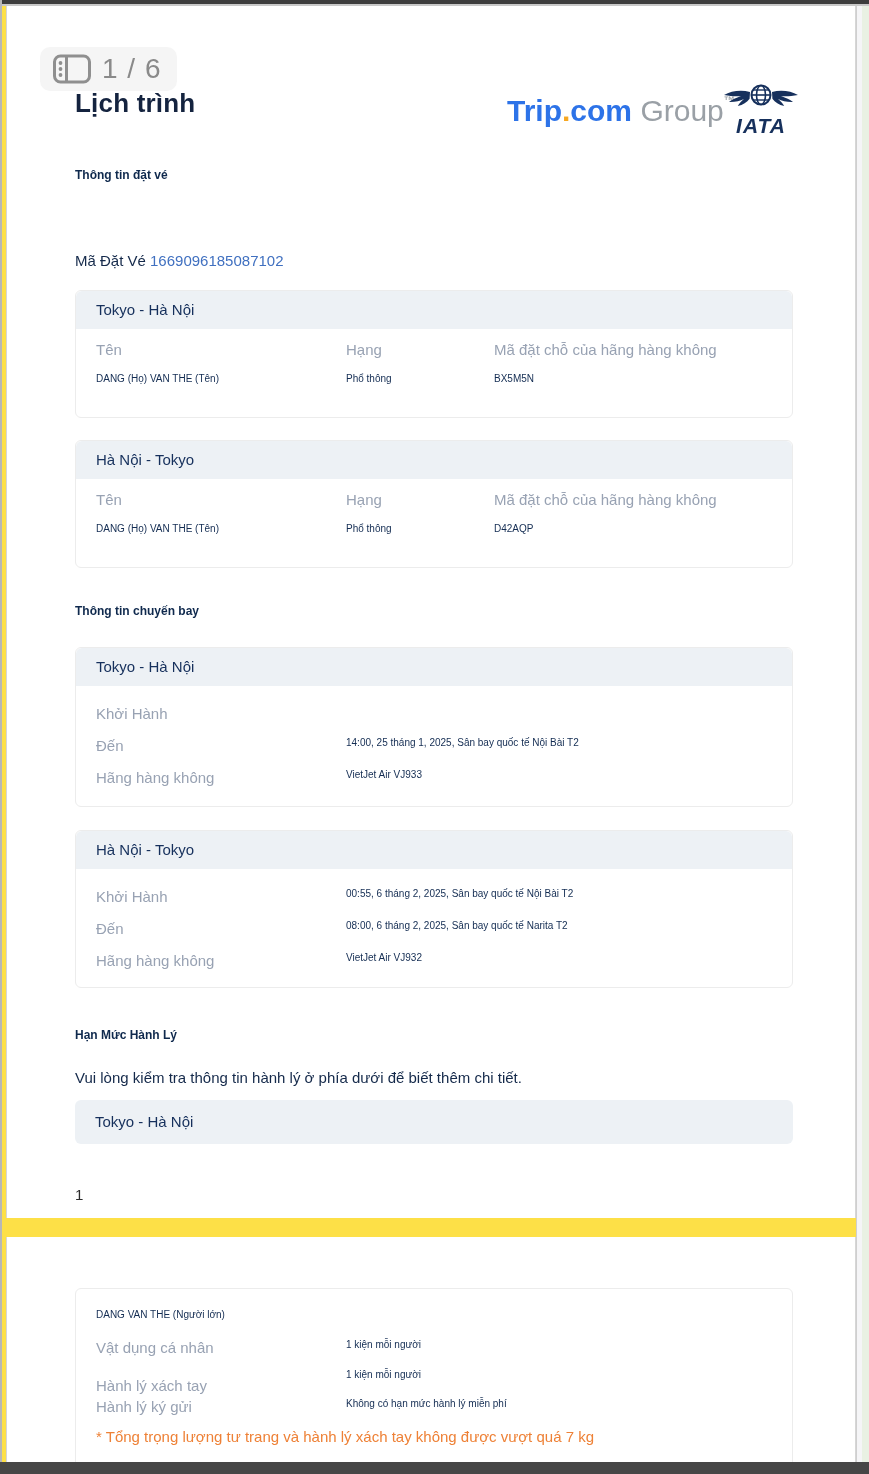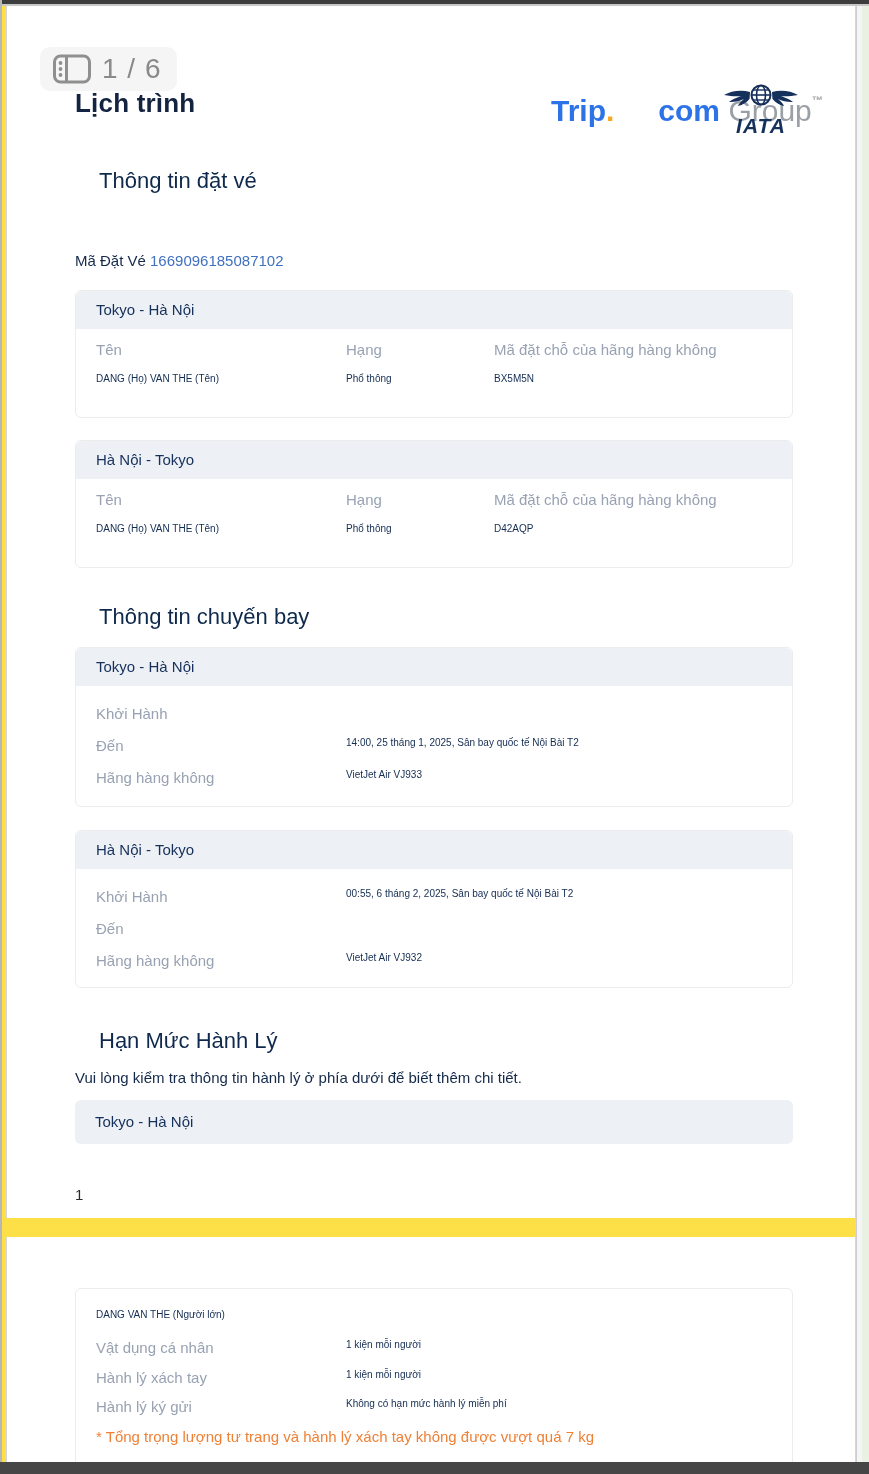--- a/index.html
+++ b/index.html
@@ -23,27 +23,27 @@
   .badge { position:absolute; left:33px; top:41px; height:44px; display:flex; align-items:center; gap:10px;
            background:#f5f5f5; border-radius:10px; padding:0 16px 0 12px; z-index:3; }
   .badge .num { font-size:28px; color:#8a8a8a; letter-spacing:1px; }
 
   
   .title-wrap { position:absolute; left:68px; top:86px; height:27px; overflow:hidden;text-align:center; }
   .title-wrap h1 { font-size:26px; line-height:31px; margin-top:-4px; font-weight:600; color:#14233f; letter-spacing:.2px; }
 
   
   .triplogo { position:absolute; left:500px; top:88px; font-size:30px; font-weight:bold; white-space:nowrap; }
-  .triplogo .b { color:#2d73e8;margin-left:44px; }
+  .triplogo .b { color:#2d73e8; }
   .triplogo .dot { color:#f7a720; }
   .triplogo .grp { color:#9aa0a6; font-weight:normal; }
   .triplogo .tm { color:#9aa0a6; font-size:11px; vertical-align:top; }
   .iata { position:absolute; left:716px; top:76px; width:76px; height:56px; }
 
-  .h2 { position:absolute; left:68px; font-size:22px; font-weight:400; color:#0f294d;margin-left:24px; }
+  .h2 { position:absolute; left:68px; font-size:12px; font-weight:700; color:#0f294d; }
   .note { position:absolute; left:68px; width:706px; font-size:15px; line-height:31px; color:#14294a; }
   .codeline { position:absolute; left:68px; font-size:15px; color:#14294a; }
   .codeline .code { color:#4070c0; }
 
   .card { position:absolute; left:68px; width:718px; background:#fff; border:1px solid #ececec; border-radius:6px; }
   .card-header { height:38px; line-height:38px; background:#edf1f5; border-radius:6px 6px 0 0;
                  padding-left:20px; font-size:15px; font-weight:500; color:#16305c; }
   .hdr-only { height:44px; line-height:44px; border-radius:6px; border:none; }
 
   .lbl { position:absolute; font-size:15px; color:#98a2b3; white-space:nowrap; }
@@ -124,37 +124,38 @@
       <div class="val" style="left:270px; top:89px;">14:00, 25 tháng 1, 2025, Sân bay quốc tế Nội Bài T2</div>
       <div class="lbl" style="left:20px;  top:121px;">Hãng hàng không</div>
       <div class="val" style="left:270px; top:121px;">VietJet Air VJ933</div>
     </div>
 
     <div class="card" style="top:824px; height:158px;">
       <div class="card-header">Hà Nội - Tokyo</div>
       <div class="lbl" style="left:20px;  top:57px;">Khởi Hành</div>
       <div class="val" style="left:270px; top:57px;">00:55, 6 tháng 2, 2025, Sân bay quốc tế Nội Bài T2</div>
       <div class="lbl" style="left:20px;  top:89px;">Đến</div>
+      <div class="val" style="left:270px; top:89px;">08:00, 6 tháng 2, 2025, Sân bay quốc tế Narita T2</div>
       <div class="lbl" style="left:20px;  top:121px;">Hãng hàng không</div>
       <div class="val" style="left:270px; top:121px;">VietJet Air VJ932</div>
     </div>
 
     <div class="h2" style="top:1022px;">Hạn Mức Hành Lý</div>
     <div class="note" style="top:1056px;">Vui lòng kiểm tra thông tin hành lý ở phía dưới để biết thêm chi tiết.</div>
     <div class="card hdr-only card-header" style="top:1094px;">Tokyo - Hà Nội</div>
 
     <div class="pagenum">1</div>
   </div>
 
   <div class="page page2">
     <div class="card" style="top:51px; height:210px;">
       <div class="val" style="left:20px; top:20px; font-weight:500;">DANG VAN THE (Người lớn)</div>
       <div class="lbl" style="left:20px;  top:50px;">Vật dụng cá nhân</div>
       <div class="val" style="left:270px; top:50px;">1 kiện mỗi người</div>
-      <div class="lbl" style="left:20px;  top:80px;">Hành lý xách tay</div>
+      <div class="lbl" style="left:20px;  top:88px;">Hành lý xách tay</div>
       <div class="val" style="left:270px; top:80px;">1 kiện mỗi người</div>
       <div class="lbl" style="left:20px;  top:109px;">Hành lý ký gửi</div>
       <div class="val" style="left:270px; top:109px;">Không có hạn mức hành lý miễn phí</div>
       <div class="orange-note" style="left:20px; top:139px;">* Tổng trọng lượng tư trang và hành lý xách tay không được vượt quá 7 kg</div>
     </div>
   </div>
 
   <div class="right-gutter"></div>
   <div class="right-green"></div>
   <div class="topbar"></div>

